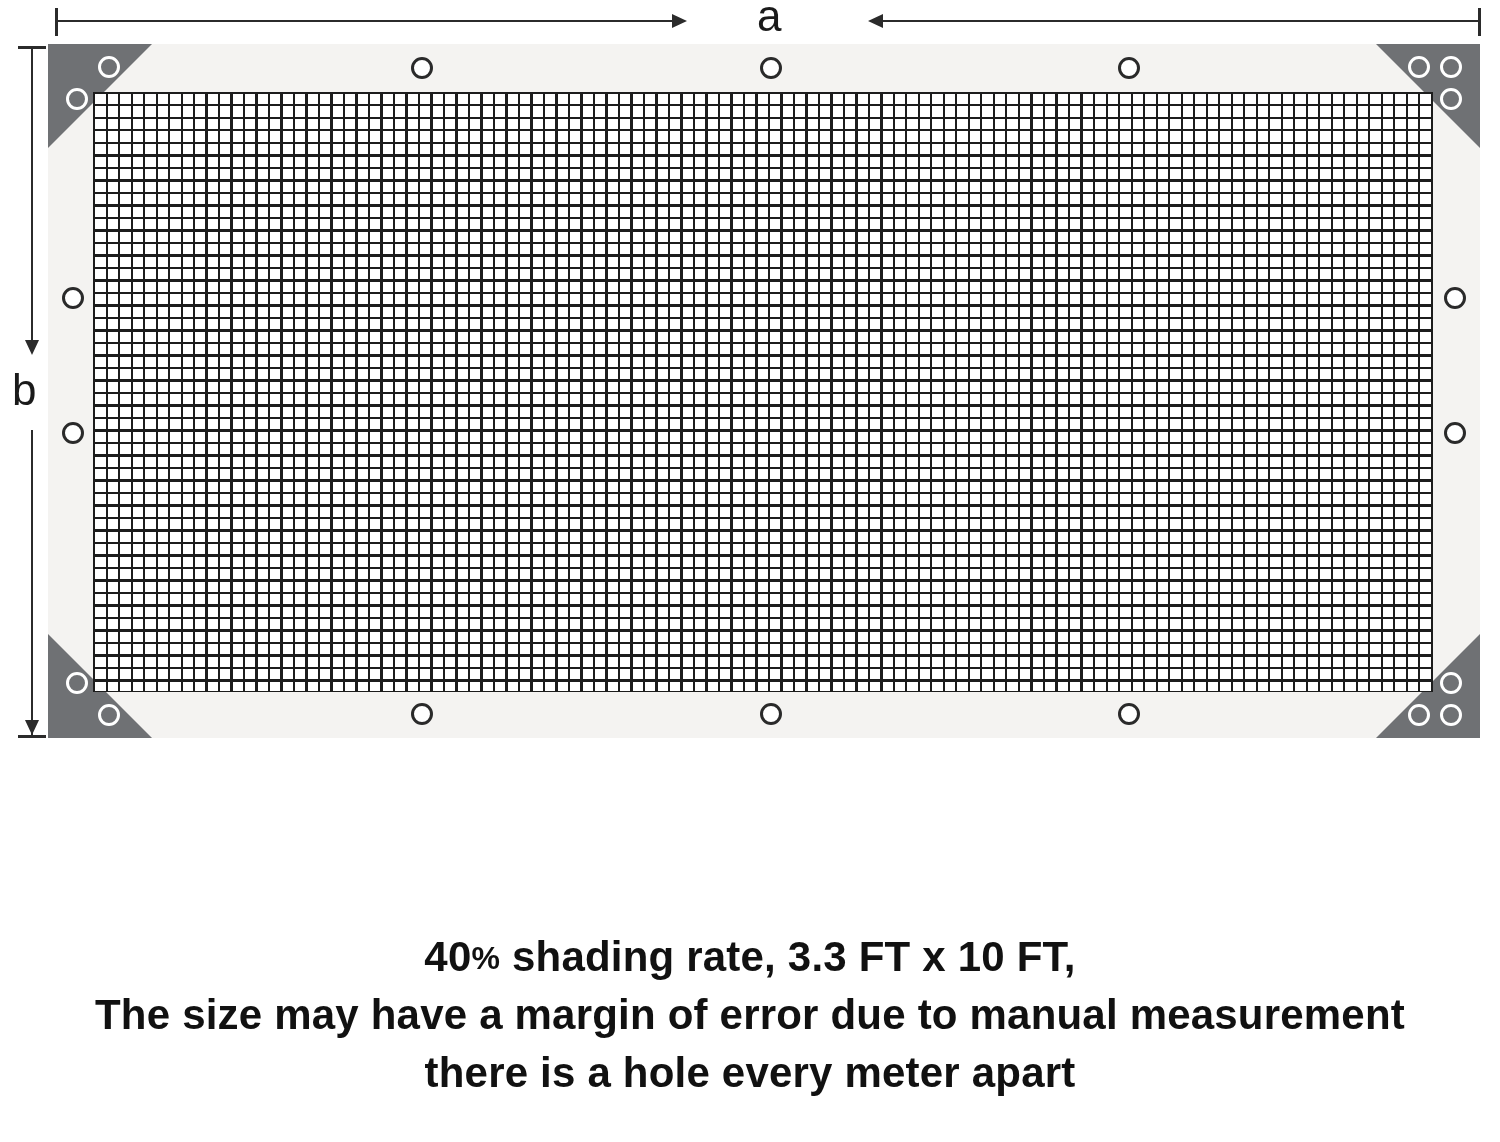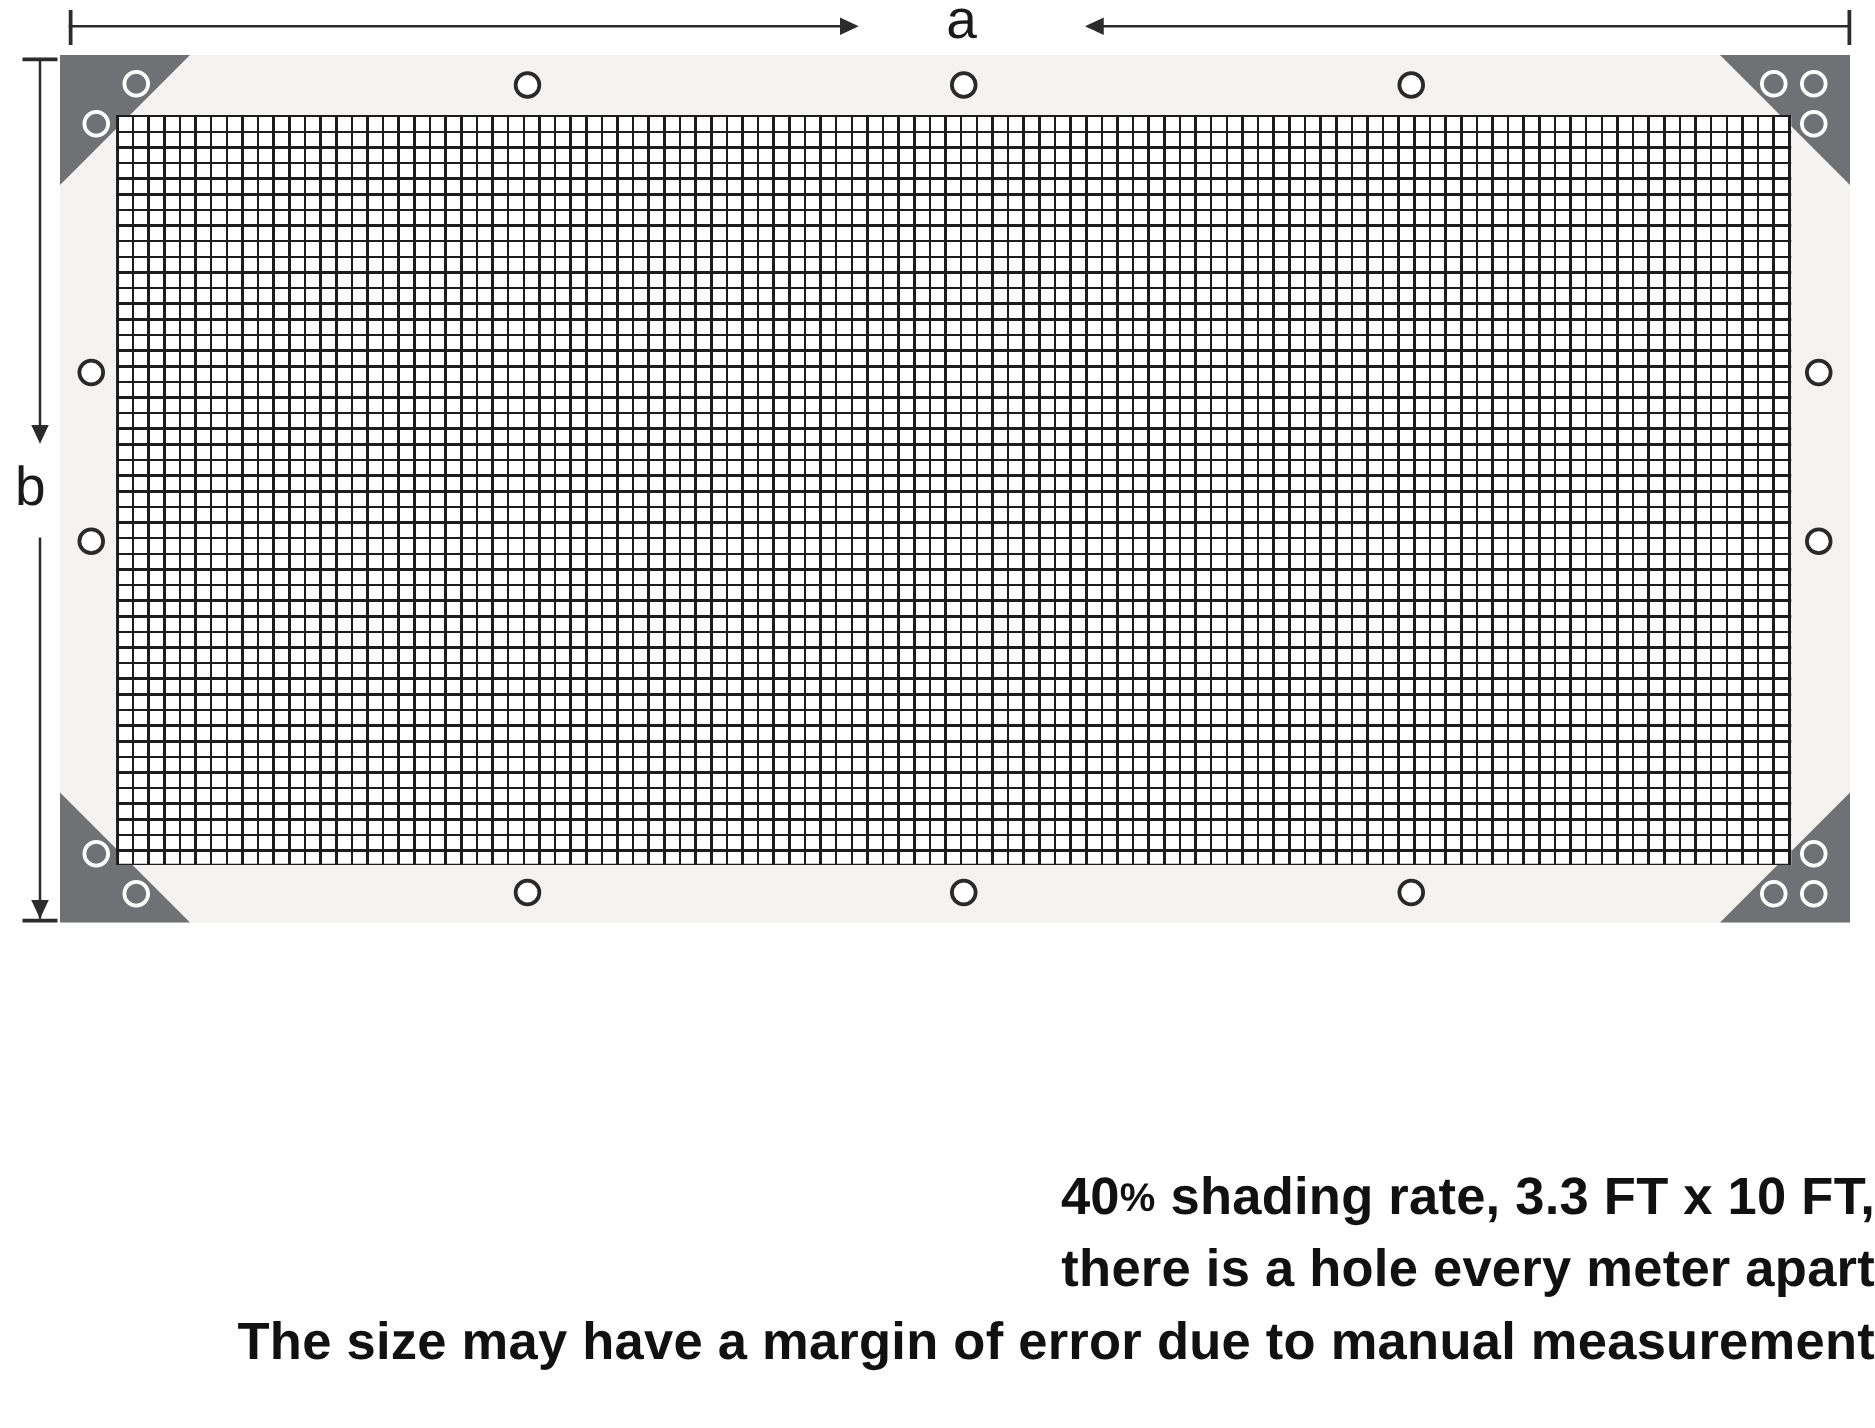--- a/index.html
+++ b/index.html
@@ -139,21 +139,20 @@
     left: 0;
     top: 928px;
     width: 1500px;
     text-align: center;
   }
   #caption .line {
     font-weight: bold;
     color: #111111;
     line-height: 1.38;
     letter-spacing: 0.2px;
-    text-align: right;
   }
   #cap-line-1 { font-size: 42px; }
   #cap-line-2 { font-size: 42px; }
   #cap-line-3 { font-size: 42px; }
   #cap-line-1 .pct { font-size: 32px; vertical-align: 2px; }
 </style>
 </head>
 <body>
 
 <div id="stage">
@@ -218,17 +217,17 @@
     <div class="grommet" style="left:14px; top:243px;"></div>
     <div class="grommet" style="left:14px; top:378px;"></div>
 
     <div class="grommet" style="right:14px; top:243px;"></div>
     <div class="grommet" style="right:14px; top:378px;"></div>
 
   </div>
 
   <div id="caption">
     <div class="line" id="cap-line-1"><span>40</span><span class="pct">%</span><span> shading  rate, 3.3 FT x 10 FT,</span></div>
+    <div class="line" id="cap-line-3">The size  may  have a margin of error due to manual measurement</div>
     <div class="line" id="cap-line-2">there is a hole every meter apart</div>
-    <div class="line" id="cap-line-3">The size  may  have a margin of error due to manual measurement</div>
   </div>
 
 </div>
 
 </body></html>

